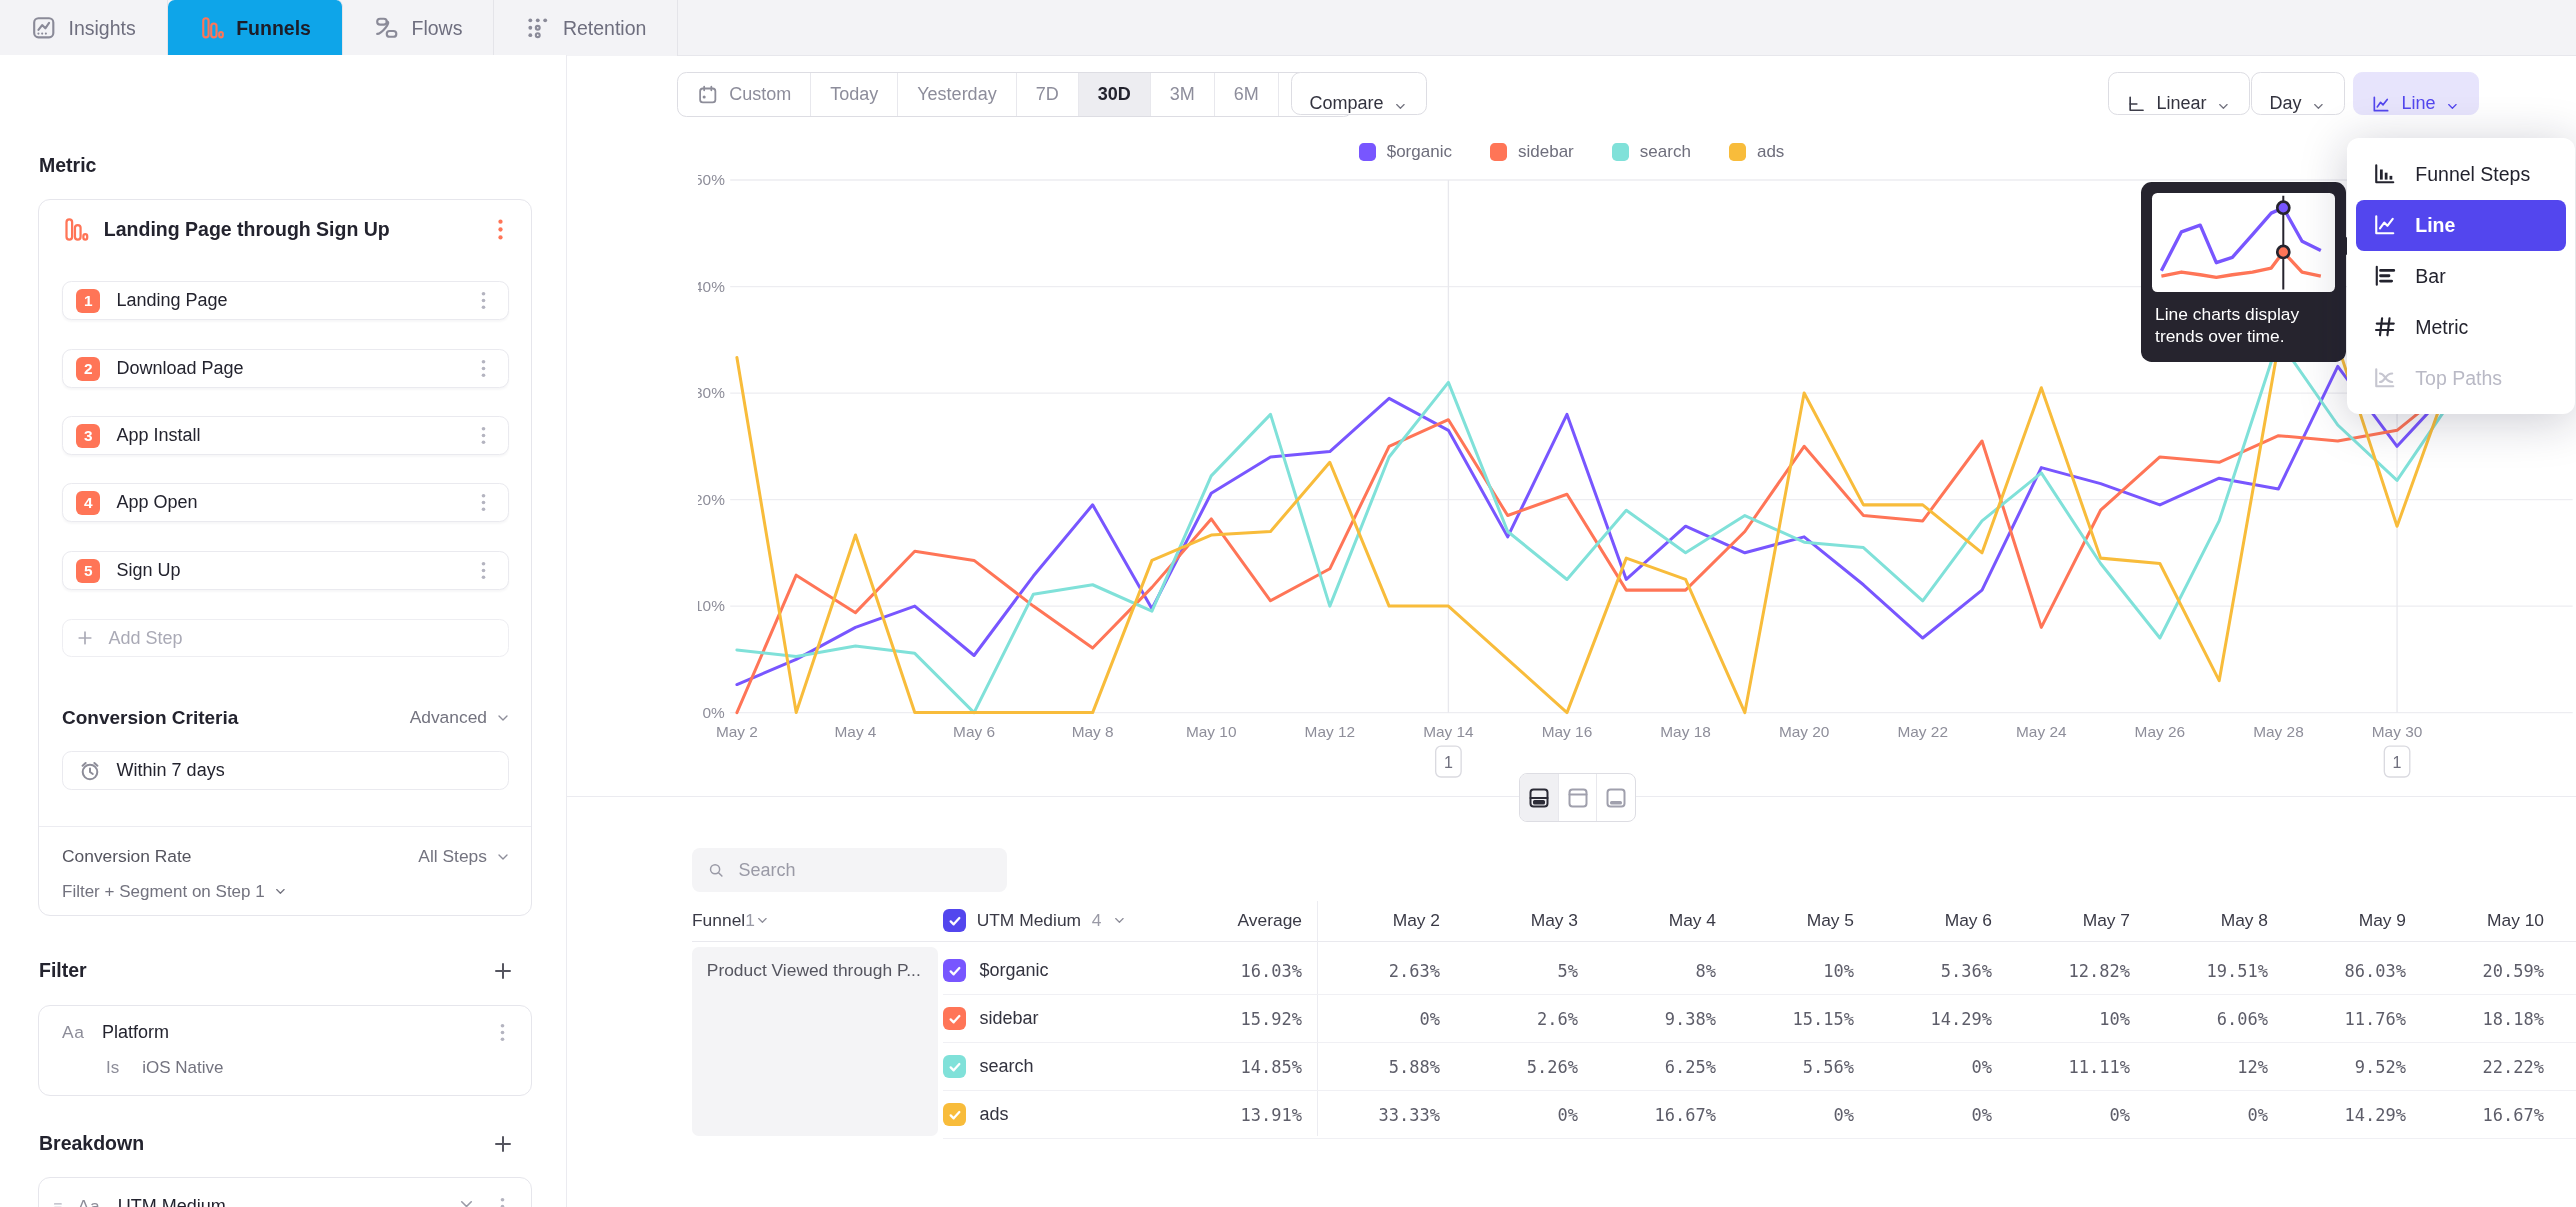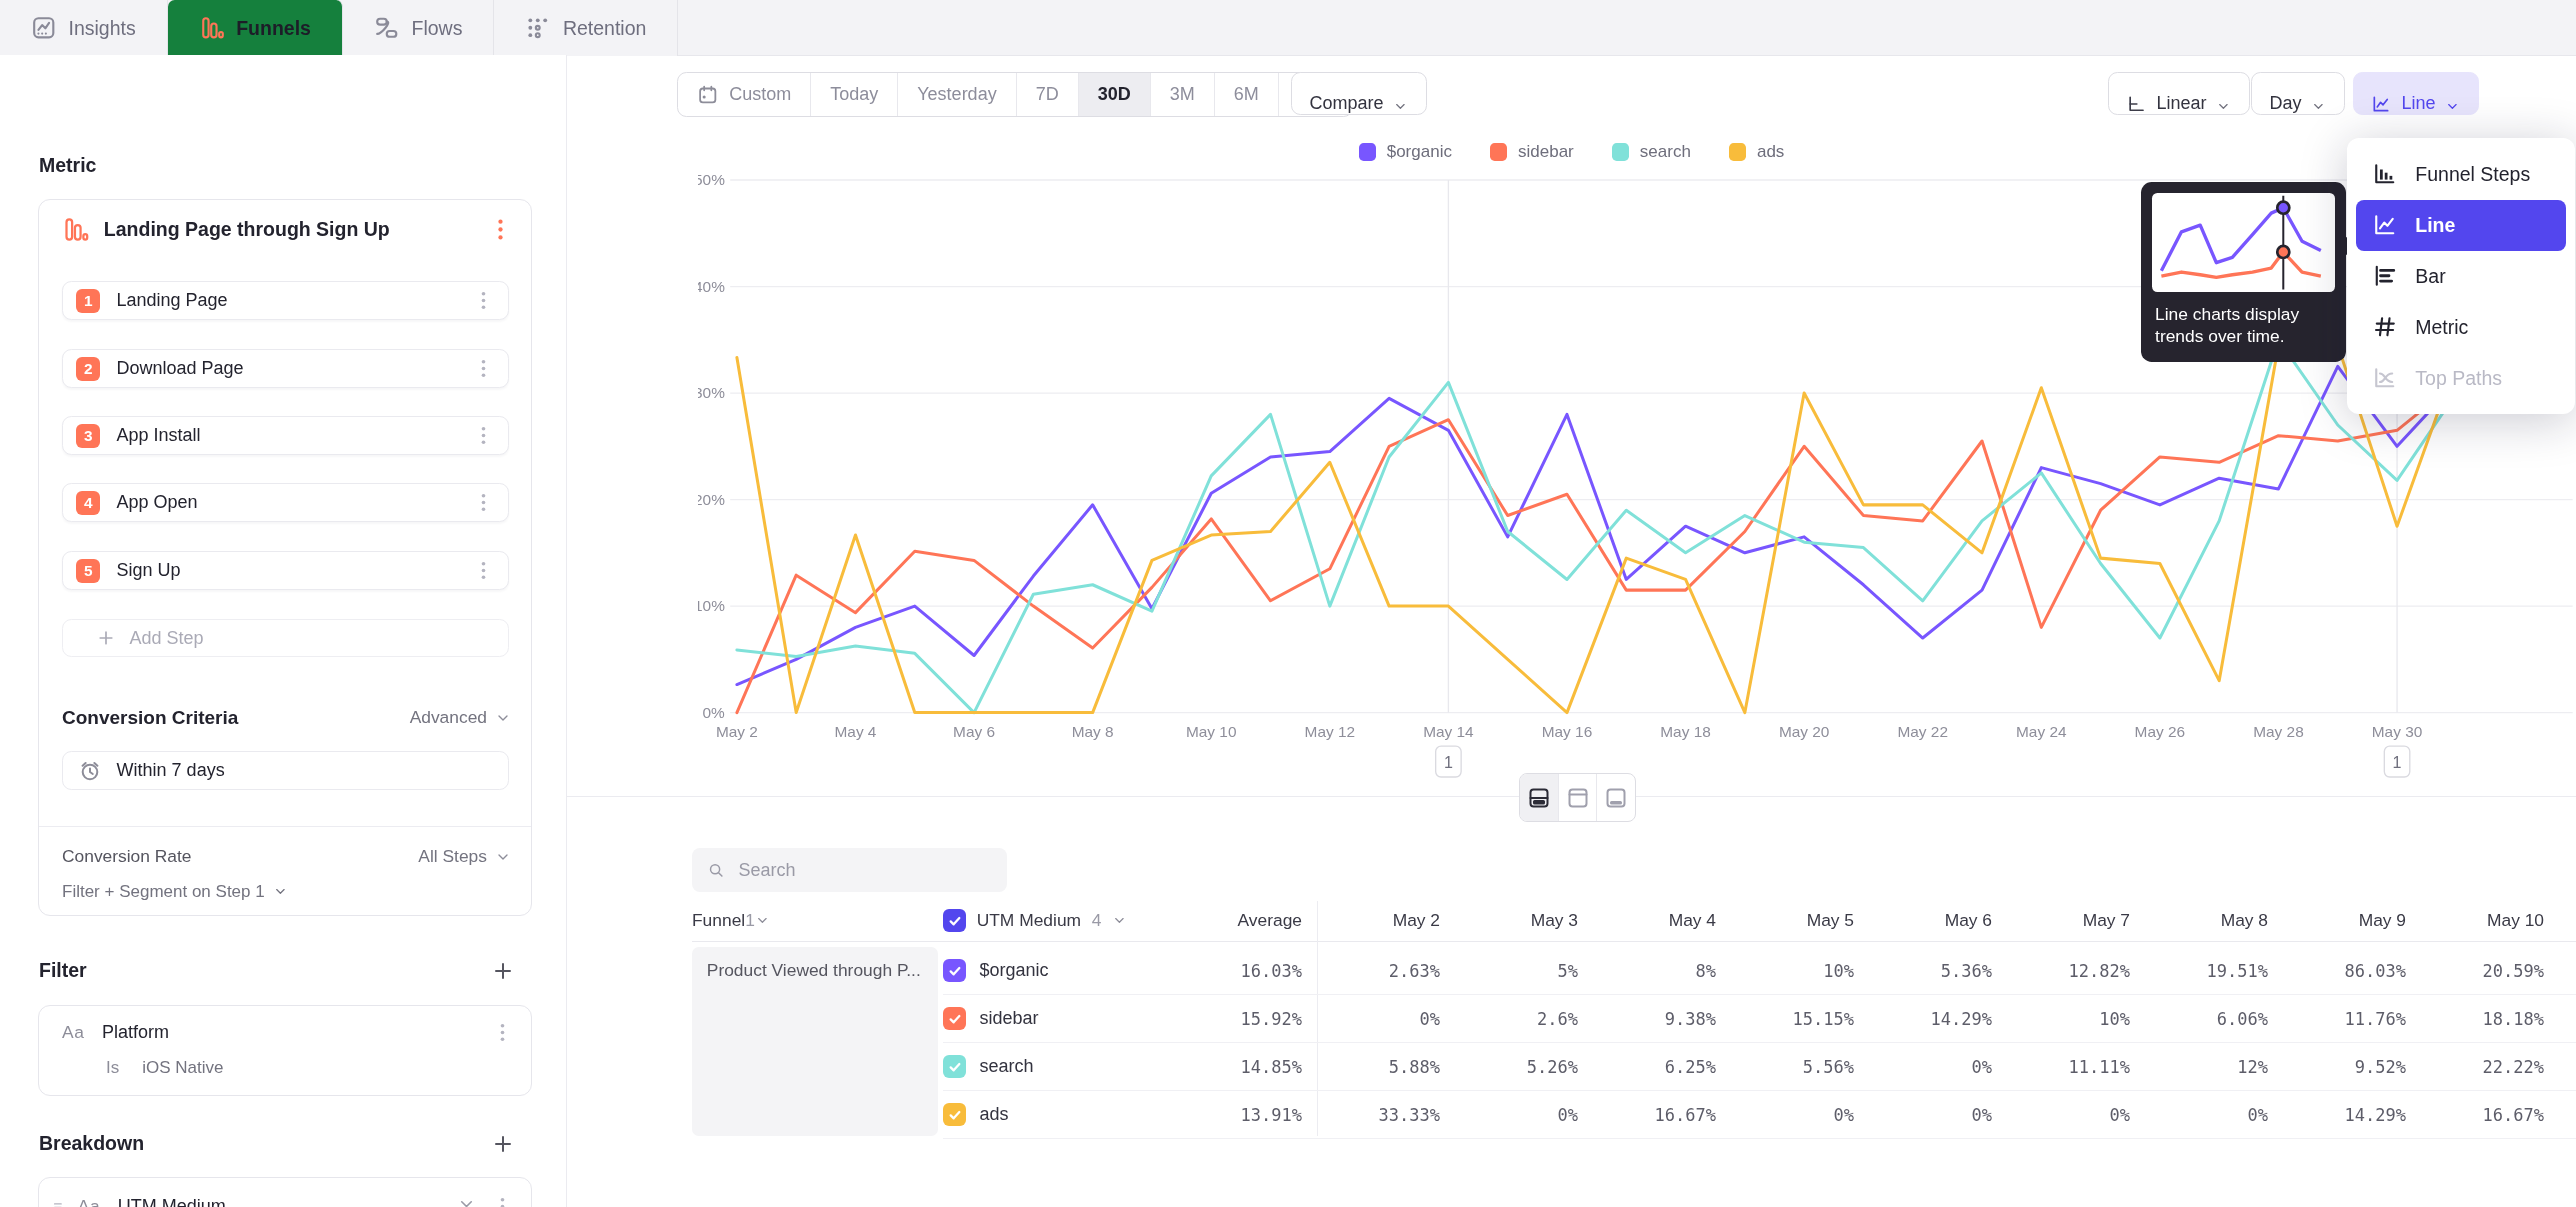--- a/index.html
+++ b/index.html
@@ -12,39 +12,39 @@
   .abs{position:absolute;}
   .ic{display:inline-flex;align-items:center;justify-content:center;}
   .ic svg{width:100%;height:100%;display:block;}
 
   
   .topstrip{left:0;top:0;width:2576px;height:55px;background:#f3f3f6;border-bottom:1.3px solid #e7e7ec;}
   #tabs{display:flex;height:56px;}
   .tab{height:56px;display:flex;align-items:center;gap:12px;padding:0 31px;
        font-size:19.5px;color:#6e6e7e;border-right:1.3px solid #e4e4e9;background:#f3f3f6;cursor:pointer;}
   .tab .ic{width:25.5px;height:25.5px;color:#8a8a98;}
-  .tab.active{background:#15803d;color:#1d1d28;font-weight:bold;border-top-left-radius:6.7px;border-top-right-radius:6.7px;}
+  .tab.active{background:#0ea5e9;color:#1d1d28;font-weight:bold;border-top-left-radius:6.7px;border-top-right-radius:6.7px;}
   .tab.active .ic{color:#FF7557;}
 
   
   .sidebar{left:0;top:55px;width:566px;height:1152px;background:#fff;border-right:1.3px solid #ebebf0;}
   .side-h{position:absolute;left:39px;font-size:19.5px;font-weight:bold;color:#23232e;}
   .plus-btn{position:absolute;width:24px;height:24px;color:#55555f;}
   .card{position:absolute;border:1.3px solid #e6e6ec;border-radius:12px;background:#fff;}
   .mcard-head{position:absolute;left:23px;right:17.4px;top:13.4px;height:32px;display:flex;align-items:center;gap:14.8px;}
   .mcard-head .ic{width:27px;height:27px;color:#FF7557;}
   .mcard-title{font-size:19.5px;font-weight:bold;color:#23232e;flex:1;}
   .kebab{width:23px;height:23px;color:#b4b4c0;cursor:pointer;}
   .steprow{position:absolute;left:23px;width:447px;height:39px;border:1.3px solid #eaeaef;border-radius:9.4px;
            display:flex;align-items:center;padding:0 13.4px;box-sizing:border-box;background:#fff;box-shadow:0 1.3px 2px rgba(40,40,70,0.04);}
   .badge{width:24px;height:24px;border-radius:6px;background:#FF7557;color:#fff;font-size:15.4px;font-weight:bold;
          display:flex;align-items:center;justify-content:center;margin-right:16px;flex:none;}
   .steplabel{font-size:18px;color:#23232e;flex:1;}
   .addstep{position:absolute;left:23px;width:447px;height:38px;border:1.3px solid #eeeef2;border-radius:9.4px;
-           display:flex;align-items:center;gap:13.4px;padding:0 33px;box-sizing:border-box;color:#aaaab6;font-size:18px;cursor:pointer;}
+           display:flex;align-items:center;gap:13.4px;padding:0 12px;box-sizing:border-box;color:#aaaab6;font-size:18px;cursor:pointer;}
   .addstep .ic{width:20px;height:20px;}
   .cc-row{position:absolute;left:23px;right:20px;display:flex;align-items:center;}
   .cc-title{font-size:19px;font-weight:bold;color:#23232e;flex:1;}
   .gray-dd{display:flex;align-items:center;gap:8px;color:#73737f;font-size:17.4px;cursor:pointer;}
   .gray-dd .ic{width:16px;height:16px;color:#8d8d99;}
   .window-row{position:absolute;left:23px;width:447px;height:39px;border:1.3px solid #eaeaef;border-radius:9.4px;
               display:flex;align-items:center;gap:14.8px;padding:0 14.8px;box-sizing:border-box;}
   .window-row .ic{width:24px;height:24px;color:#8d8d99;}
   .window-row span{font-size:18px;color:#23232e;}
   .card-div{position:absolute;left:0;width:100%;height:1.3px;background:#ececf1;}

